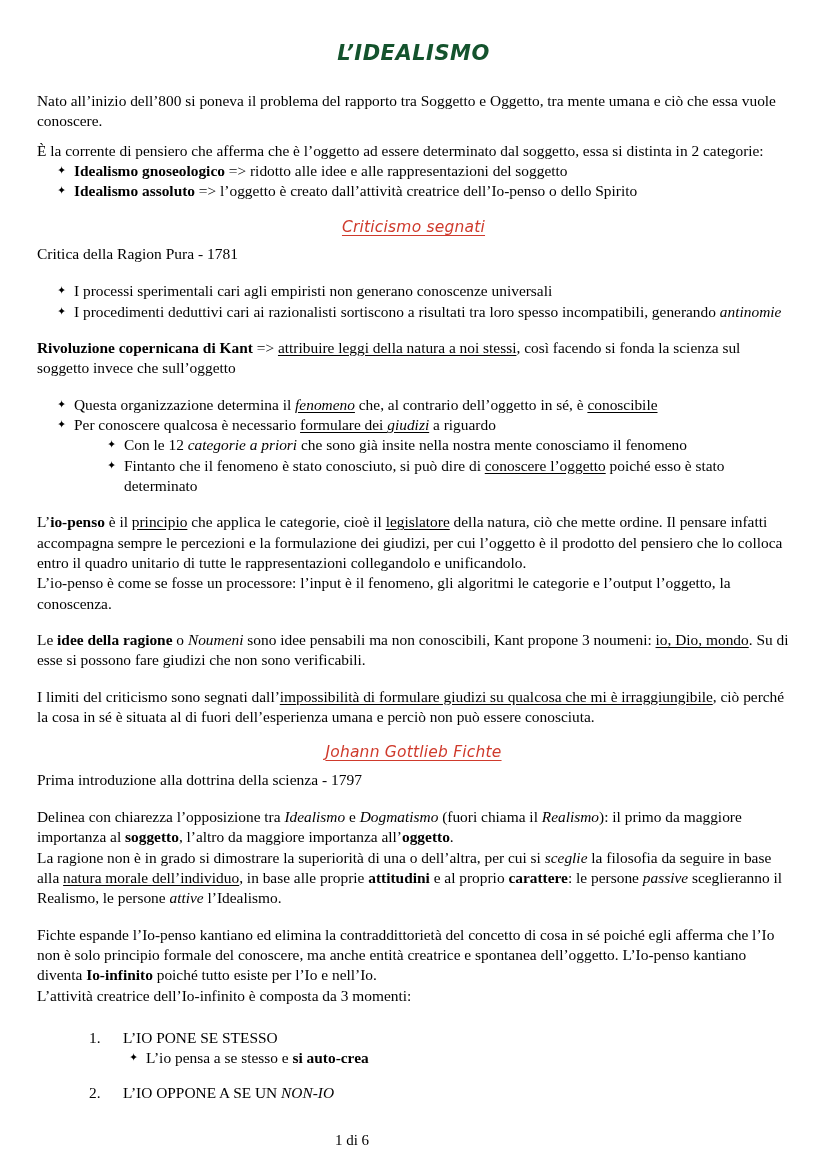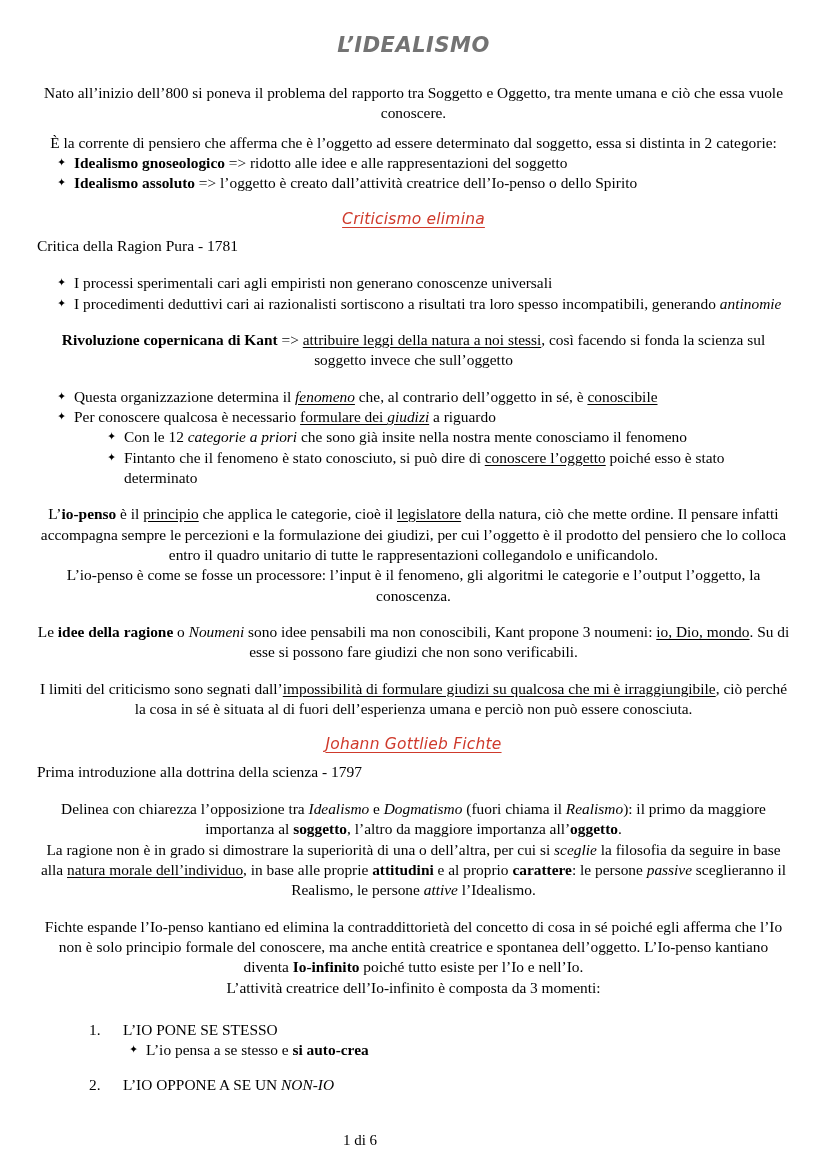--- a/index.html
+++ b/index.html
@@ -23,27 +23,27 @@
     box-sizing: border-box;
   }
   .content {
     padding: 30px 38px 0 37px;
     box-sizing: border-box;
   }
 
   
   .doc-title {
     text-align: center;
-    color: #737373;
+    color: #14532d;
     font-family: "DejaVu Sans", sans-serif;
     font-size: 21px;
     font-weight: bold;
     font-style: italic;
     letter-spacing: 0.5px;
-    margin: 4px 0 26px 0;
+    margin: 12px 0 26px 0;
     line-height: 1.1;
   }
   .section-title {
     text-align: center;
     color: #cf3a2c;
     font-family: "DejaVu Sans", sans-serif;
     font-size: 15.5px;
     font-style: italic;
     font-weight: normal;
     letter-spacing: 0.2px;
@@ -56,21 +56,21 @@
     font-size: 15.5px;
     margin: 0 0 8px 0;
     line-height: 1.3;
   }
 
   
   p.para {
     font-size: 15.4px;
     line-height: 1.32;
     margin: 0 0 0 0;
-    text-align: center;
+    text-align: left;
   }
   .spacer-sm { height: 9px; }
   .spacer-md { height: 16px; }
   .spacer-lg { height: 22px; }
 
   
   ul.lvl1, ul.lvl2 {
     list-style: none;
     margin: 0;
     padding: 0;
@@ -122,21 +122,21 @@
 
   
   b, strong { font-weight: bold; }
   i, em { font-style: italic; }
   u { text-decoration: underline; text-underline-offset: 1.5px; }
 
   
   .footer {
     position: absolute;
     bottom: 22px;
-    left: 8px;
+    left: 0;
     width: 704px;
     text-align: center;
     font-size: 15px;
   }
 </style>
 </head>
 <body>
 
 <div class="page">
   <div class="content">
@@ -145,21 +145,21 @@
 
     <p class="para">Nato all’inizio dell’800 si poneva il problema del rapporto tra Soggetto e Oggetto, tra mente umana e ciò che essa vuole conoscere.</p>
     <div class="spacer-sm"></div>
     <p class="para">È la corrente di pensiero che afferma che è l’oggetto ad essere determinato dal soggetto, essa si distinta in 2 categorie:</p>
 
     <ul class="lvl1">
       <li><b>Idealismo gnoseologico</b><span> =&gt; ridotto alle idee e alle rappresentazioni del soggetto</span></li>
       <li><b>Idealismo assoluto</b><span> =&gt; l’oggetto è creato dall’attività creatrice dell’Io-penso o dello Spirito</span></li>
     </ul>
 
-    <div class="section-title">Criticismo elimina</div>
+    <div class="section-title">Criticismo segnati</div>
     <div class="subtitle-italic">Critica della Ragion Pura - 1781</div>
 
     <div class="spacer-sm"></div>
 
     <ul class="lvl1">
       <li><span>I processi sperimentali cari agli empiristi non generano conoscenze universali</span></li>
       <li><span>I procedimenti deduttivi cari ai razionalisti sortiscono a risultati tra loro spesso incompatibili, generando </span><i>antinomie</i></li>
     </ul>
 
     <div class="spacer-md"></div>

